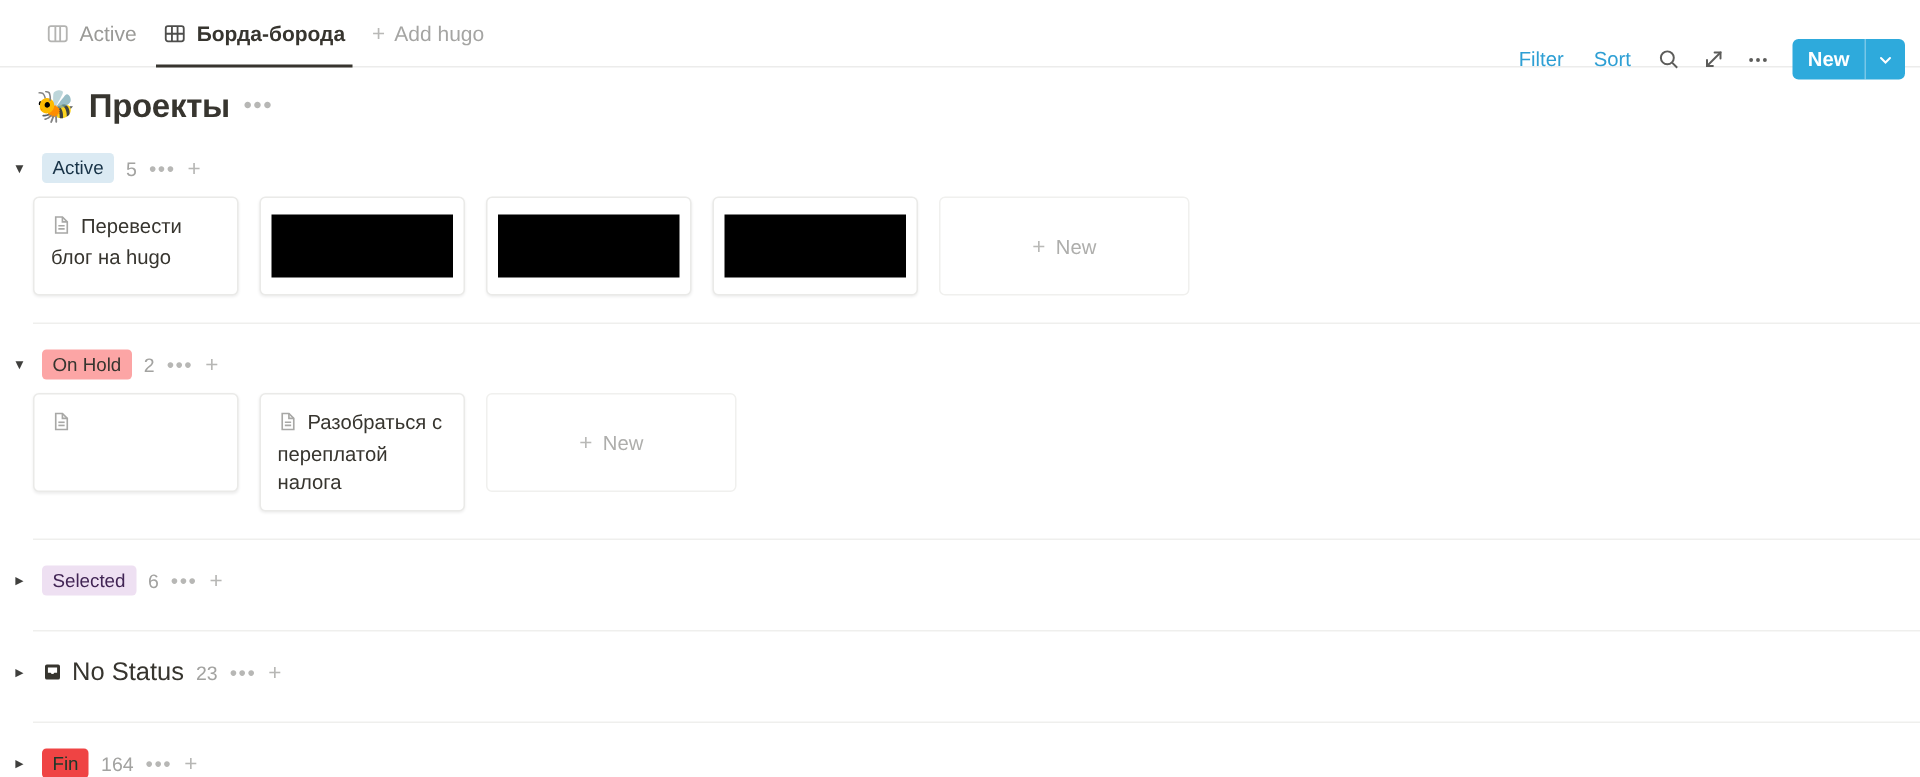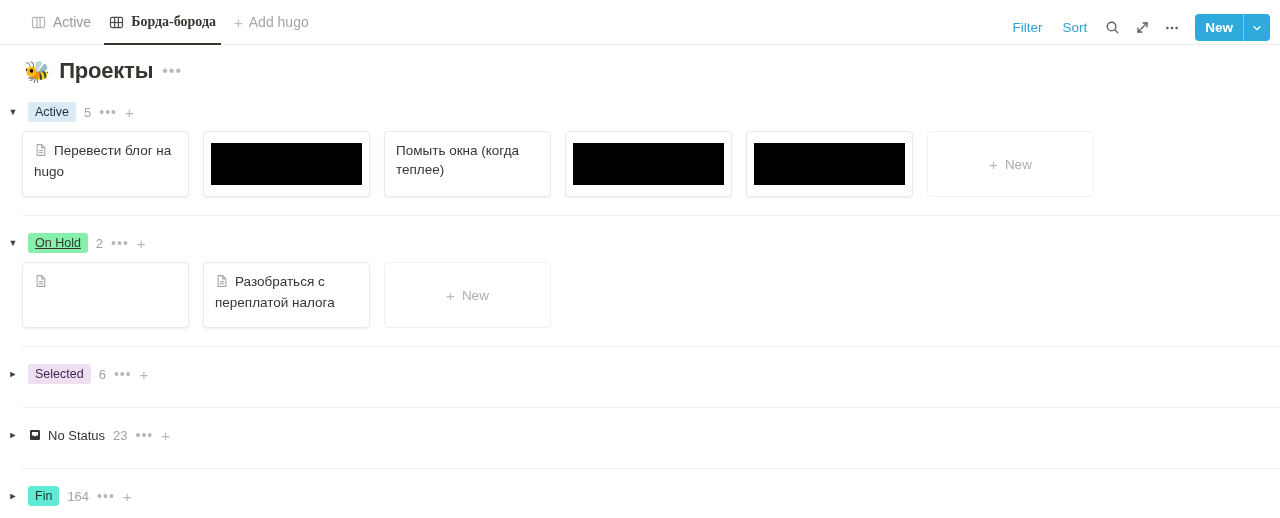--- a/index.html
+++ b/index.html
@@ -21,36 +21,36 @@
     border-bottom: 1px solid #ececeb;
   }
   .tabs { display: flex; align-items: center; height: 45px; }
   .tab {
     display: flex; align-items: center; gap: 7px;
     height: 45px; padding: 0 9px;
     font-size: 14px; color: #9a9a97;
     cursor: pointer; position: relative;
     white-space: nowrap;
   }
-  .tab.active { color: #37352f; font-weight: bold; font-family: Liberation Serif, serif; }
+  .tab.active { color: #37352f; font-weight: bold; }
   .tab.active::after {
     content: ""; position: absolute; left: 4px; right: 4px; bottom: 0;
     height: 2px; background: #37352f;
   }
   .tab .ticon { display: inline-flex; width: 15px; height: 15px; color: #b4b4b2; }
   .tab.active .ticon { color: #4e4e4c; }
   .addview {
     display: flex; align-items: center; gap: 6px;
     font-size: 14px; color: #a5a5a3; padding: 0 9px; cursor: pointer;
     white-space: nowrap;
   }
   .plusglyph { font-size: 15px; line-height: 1; color: #b9b9b7; }
 
   .topright {
-    position: absolute; right: 10px; top: 4px; height: 47px;
+    position: absolute; right: 10px; top: 16px; height: 47px;
     display: flex; align-items: center; gap: 4px;
   }
   .linkbtn {
     font-size: 13.5px; color: #2e9fd4; padding: 4px 8px;
     border-radius: 3px; cursor: pointer; white-space: nowrap;
   }
   .iconbtn {
     width: 26px; height: 26px; display: flex; align-items: center;
     justify-content: center; color: #5c5c5a; border-radius: 3px; cursor: pointer;
   }
@@ -87,32 +87,32 @@
   .caret {
     width: 14px; height: 14px; display: flex; align-items: center;
     justify-content: center; color: #3f3f3d; font-size: 9px; cursor: pointer;
   }
   .gbadge {
     font-size: 12.5px; line-height: 1; padding: 4px 7px; border-radius: 3px;
     white-space: nowrap;
   }
   .gplain {
     display: flex; align-items: center; gap: 6px;
-    font-size: 13px; color: #37352f;
+    font-size: 17px; color: #37352f;
   }
   .gcount { font-size: 13px; color: #a3a3a1; }
   .gdots { color: #b7b7b5; font-size: 14px; letter-spacing: 1px; cursor: pointer; line-height: 1; }
   .gplus { color: #b7b7b5; font-size: 15px; cursor: pointer; line-height: 1; }
 
   .cards {
     display: flex; align-items: flex-start; gap: 14px;
     padding: 4px 0 0 22px;
   }
   .card {
-    width: 167px; min-height: 66px;
+    width: 137px; min-height: 66px;
     background: #fff; border: 1px solid #eaeae8;
     border-radius: 4px; padding: 9px 11px;
     box-shadow: 0 1px 2px rgba(15,15,15,0.07);
     font-size: 13.5px; line-height: 19px; color: #37352f;
     cursor: pointer; position: relative;
   }
   .card .pgicon {
     display: inline-block; vertical-align: -2px;
     margin-right: 6px; color: #a8a8a6;
   }
@@ -222,38 +222,37 @@
       <div class="cards">
         <div class="card"><span class="pgicon" style="display: inline-block;"><svg viewBox="0 0 16 16" width="14" height="14" fill="none" stroke="currentColor" stroke-width="1.25" style="display: inline-block;">
               <path d="M3.6 1.9h5.1l3.7 3.7v8.5H3.6z"></path>
               <polyline points="8.7,1.9 8.7,5.6 12.4,5.6"></polyline>
               <line x1="5.6" y1="8.6" x2="10.4" y2="8.6"></line>
               <line x1="5.6" y1="11" x2="10.4" y2="11"></line>
             </svg></span><span>Перевести блог на hugo</span></div>
         <div class="card redacted">
           <div class="bar"></div>
         </div>
-        <div class="card"><span>Помыть окна (когда теплее)</span></div>
         <div class="card redacted">
           <div class="bar"></div>
         </div>
         <div class="card redacted">
           <div class="bar"></div>
         </div>
         <div class="newcard">
           <span class="plusglyph">+</span>
           <span>New</span>
         </div>
       </div>
       <div class="divider"></div>
     </div>
     <div class="group">
       <div class="grouphead">
         <div class="caret">▼</div>
-        <span class="gbadge" style="background: #86efac; color: rgb(55, 53, 47); text-decoration: underline;">On Hold</span>
+        <span class="gbadge" style="background: #fca5a5; color: rgb(55, 53, 47);">On Hold</span>
         <span class="gcount">2</span>
         <span class="gdots">•••</span>
         <span class="gplus">+</span>
       </div>
       <div class="cards">
         <div class="card"><span class="pgicon" style="display: inline-block;"><svg viewBox="0 0 16 16" width="14" height="14" fill="none" stroke="currentColor" stroke-width="1.25" style="display: inline-block;">
               <path d="M3.6 1.9h5.1l3.7 3.7v8.5H3.6z"></path>
               <polyline points="8.7,1.9 8.7,5.6 12.4,5.6"></polyline>
               <line x1="5.6" y1="8.6" x2="10.4" y2="8.6"></line>
               <line x1="5.6" y1="11" x2="10.4" y2="11"></line>
@@ -294,19 +293,19 @@
         </span>
         <span class="gcount">23</span>
         <span class="gdots">•••</span>
         <span class="gplus">+</span>
       </div>
       <div class="divider"></div>
     </div>
     <div class="group">
       <div class="grouphead">
         <div class="caret">►</div>
-        <span class="gbadge" style="background: #5eead4; color: rgb(28, 56, 41);">Fin</span>
+        <span class="gbadge" style="background: #ef4444; color: rgb(28, 56, 41);">Fin</span>
         <span class="gcount">164</span>
         <span class="gdots">•••</span>
         <span class="gplus">+</span>
       </div>
     </div>
   </div>
 
 </body></html>

